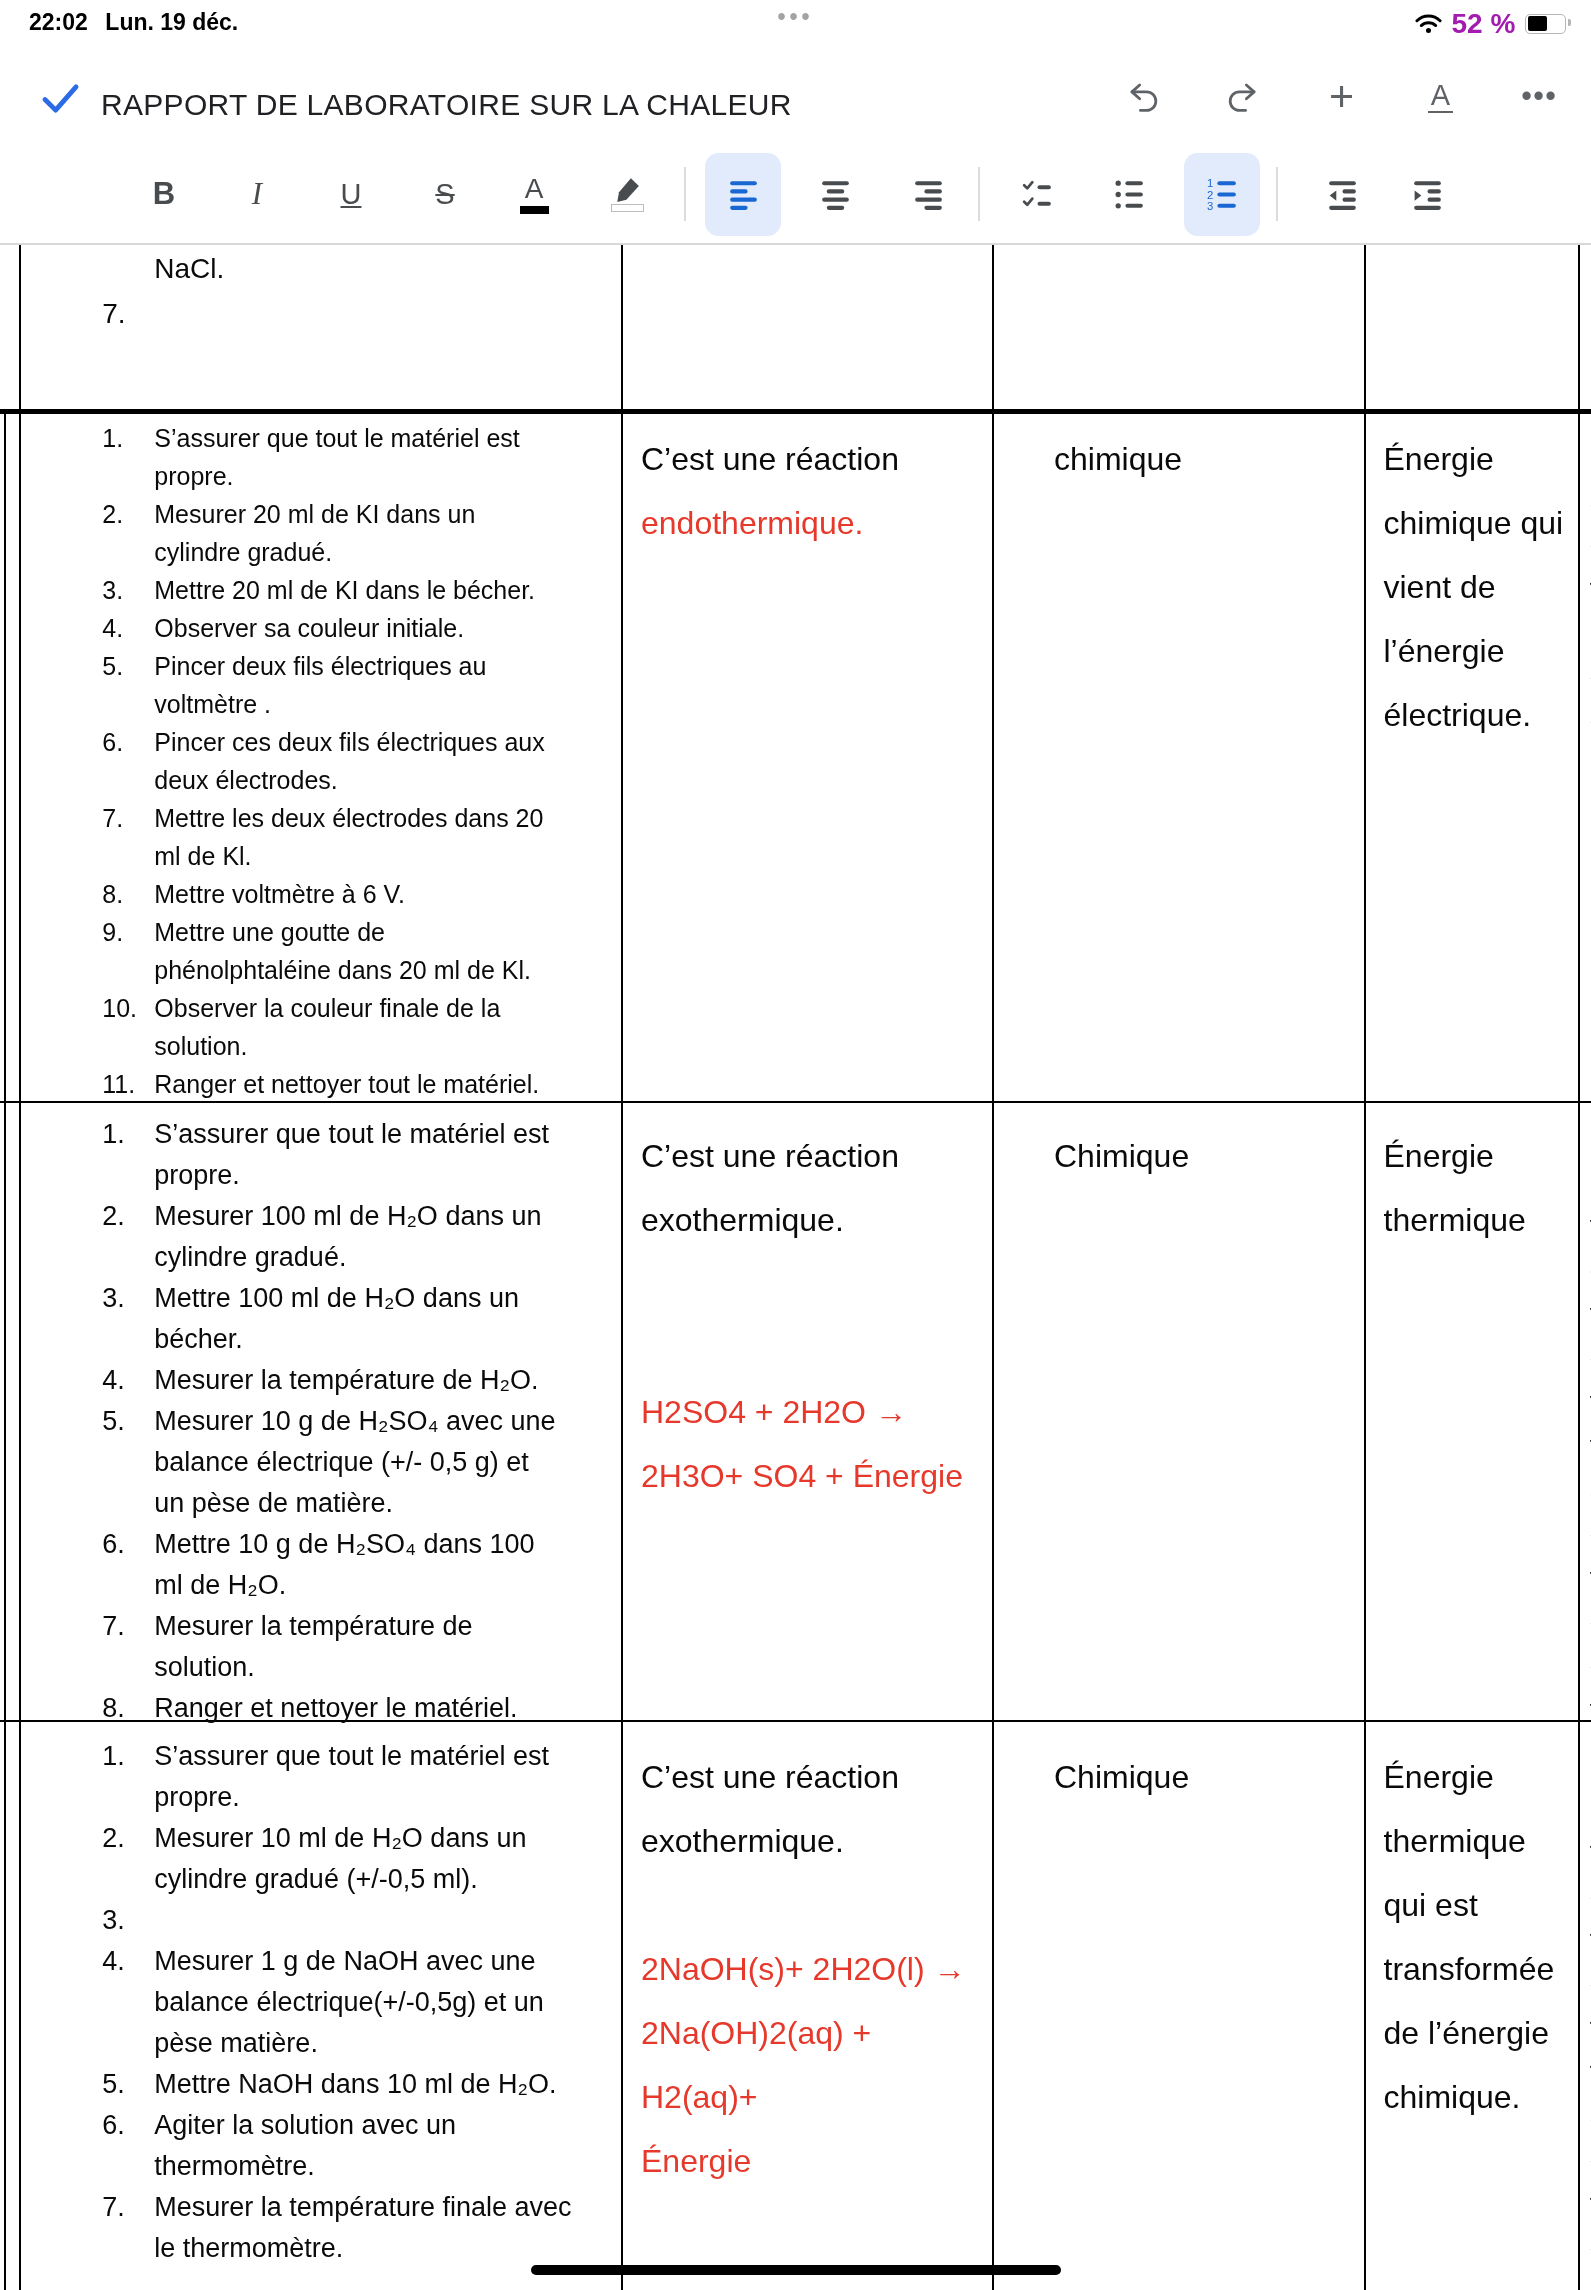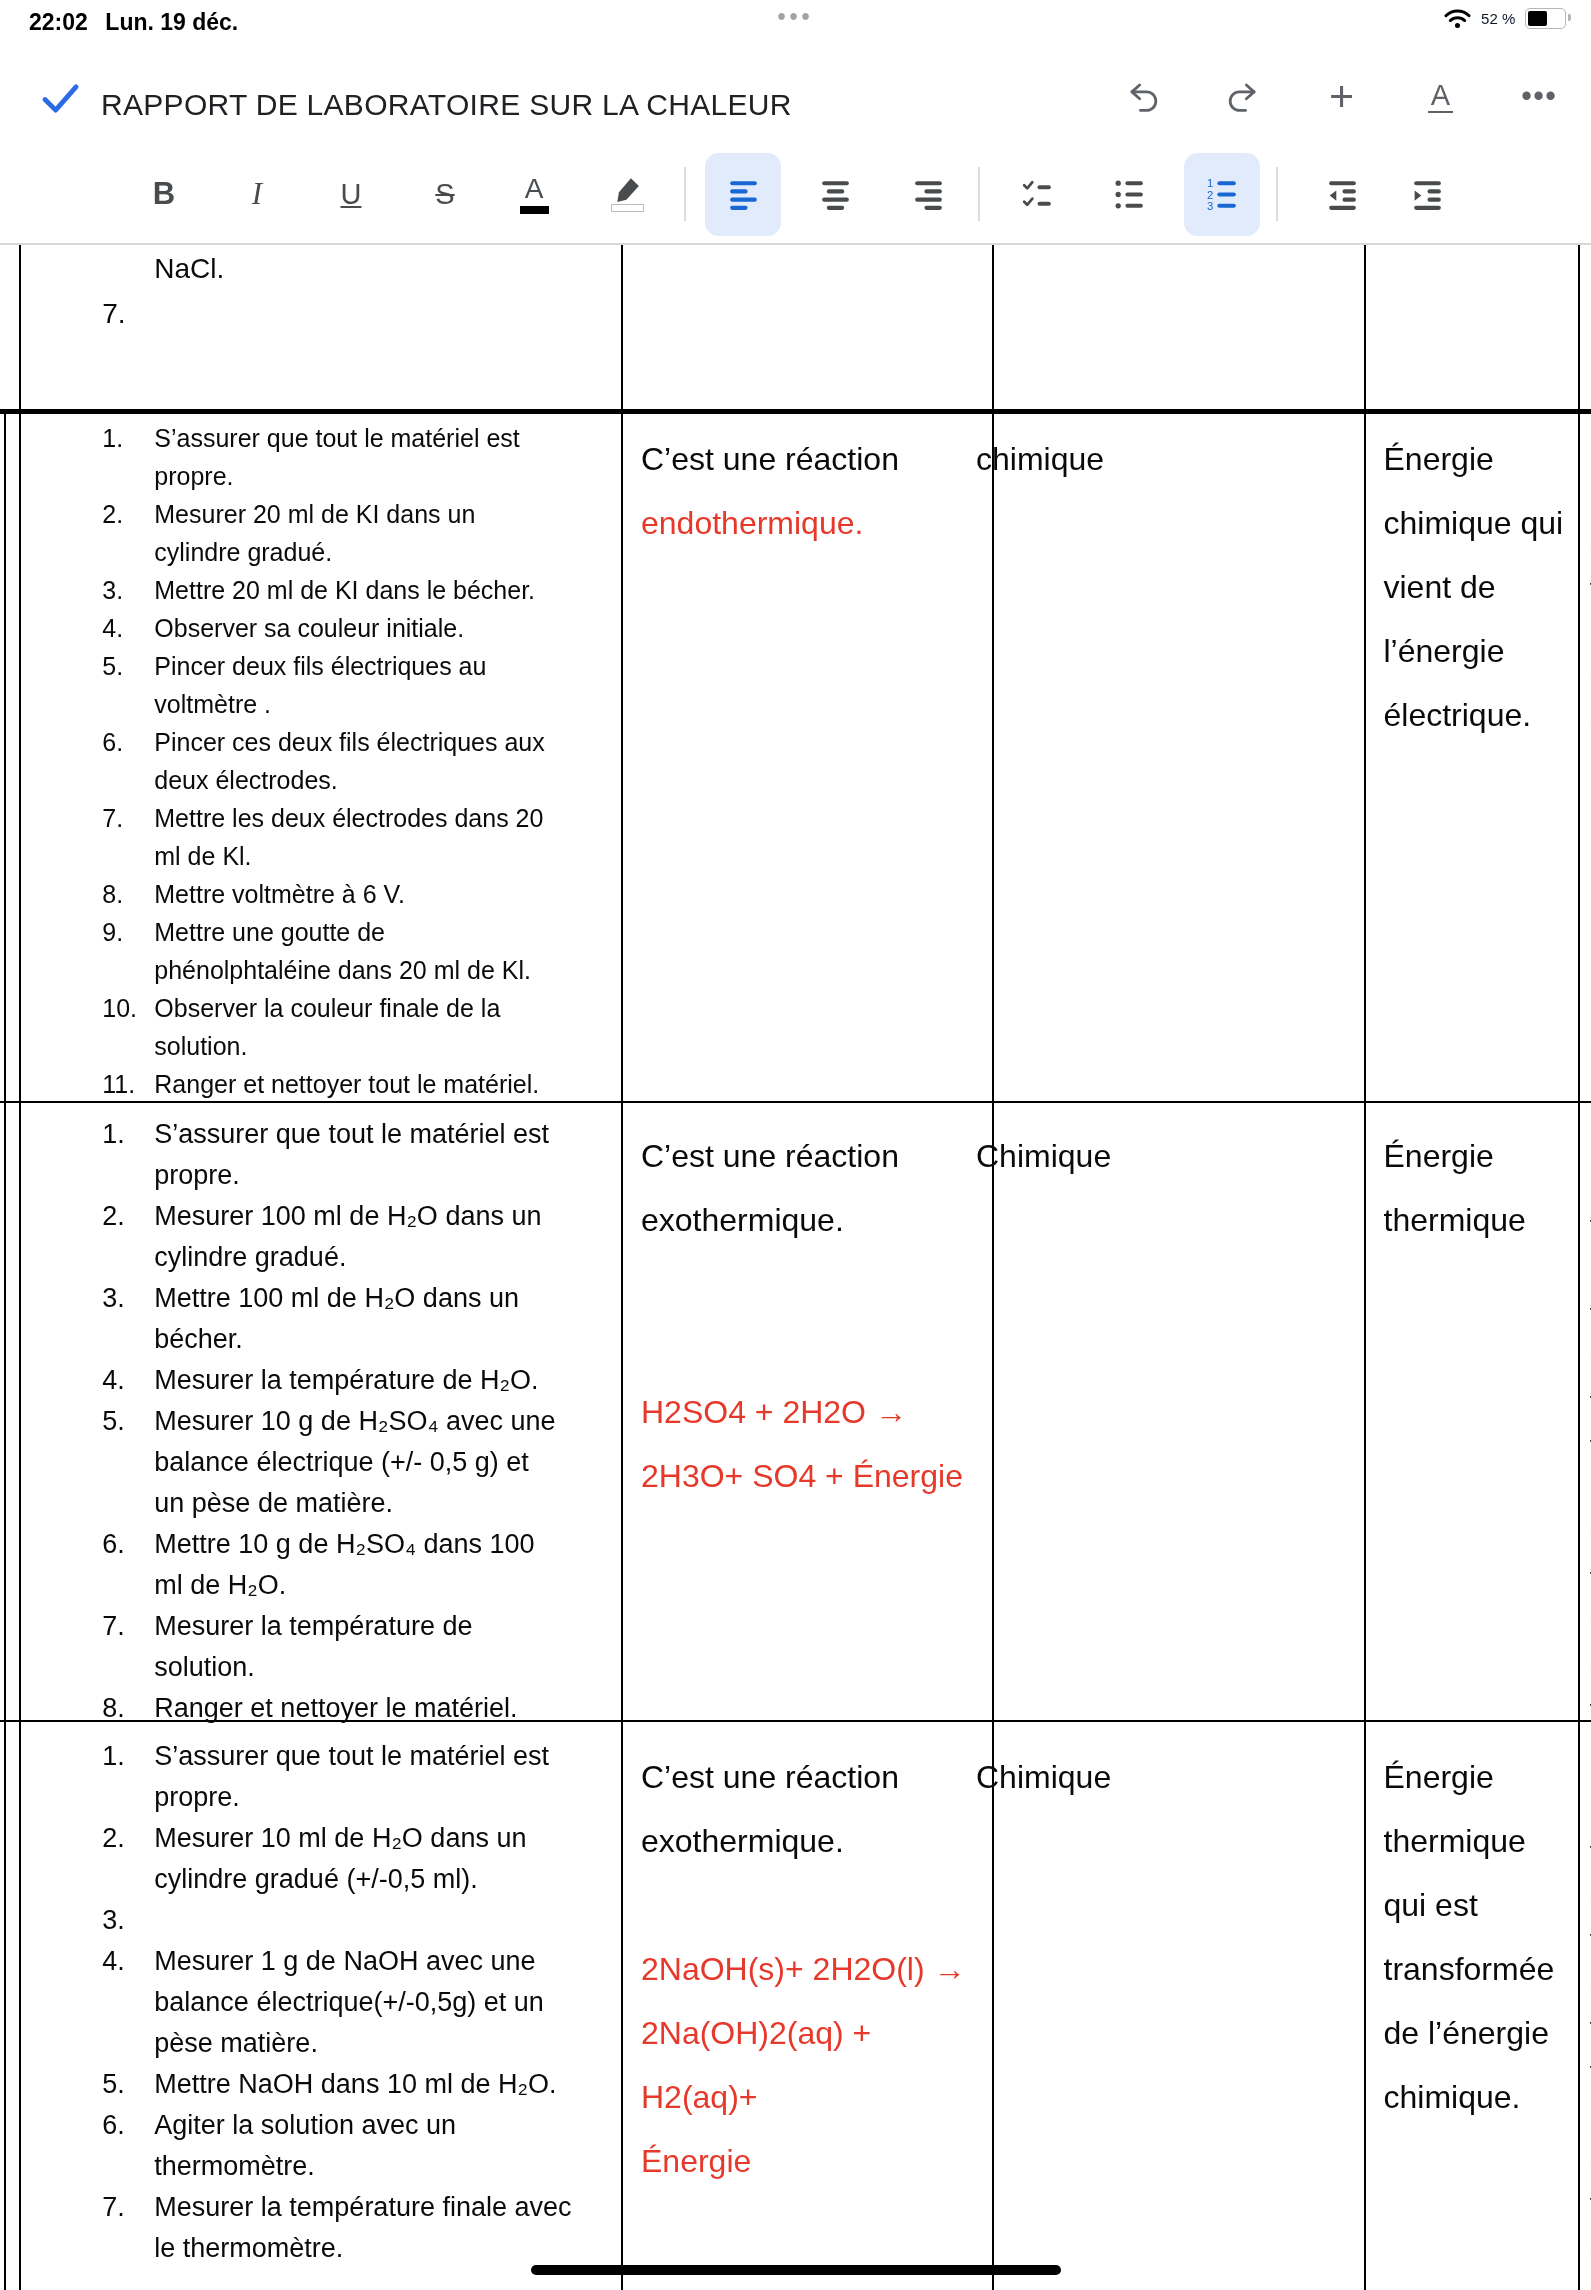--- a/index.html
+++ b/index.html
@@ -6,21 +6,21 @@
   #page{position:relative;width:1591px;height:2290px;background:#fff;overflow:hidden;
         font-family:"Liberation Sans","DejaVu Sans",sans-serif;color:#0a0a0a;}
 
   
   .statusbar{position:absolute;left:0;top:0;width:1591px;height:43px;}
   .sb-left{position:absolute;left:29px;top:8.7px;font-size:23px;font-weight:600;color:#000;}
   .sb-left span{margin-right:17.5px;}
   .sb-center{position:absolute;left:0;right:0;top:3.9px;text-align:center;color:#a2a2a7;
              font-size:23px;letter-spacing:3.9px;font-weight:700;}
   .sb-right{position:absolute;right:25px;top:7.8px;display:flex;align-items:center;gap:9.7px;}
-  .sb-right .pct{font-size:15px;font-weight:400;color:#0f172a;}
+  .sb-right .pct{font-size:28px;font-weight:700;color:#a21caf;}
   .battery{position:relative;width:39px;height:18.4px;border:1.9px solid #b5b5ba;border-radius:4.9px;}
   .battery .fill{position:absolute;left:1.9px;top:1.9px;bottom:1.9px;width:50%;background:#000;border-radius:1.9px;}
   .battery .nub{position:absolute;right:-5.8px;top:4.9px;width:2.9px;height:6.8px;background:#b5b5ba;
                 border-radius:0 1.9px 1.9px 0;}
 
   
   .titlebar{position:absolute;left:8px;top:43px;width:1591px;height:103px;}
   .check{position:absolute;left:33px;top:39px;}
   .doc-title{position:absolute;left:93px;top:45px;font-size:30px;color:#202124;letter-spacing:0.3px;
              white-space:nowrap;}
@@ -46,21 +46,21 @@
   .colorA .bar{width:29px;height:7.8px;background:#000;margin-top:2.9px;}
   .hl-bar{width:33px;height:7.8px;background:#fff;border:1.5px solid #bdbdbd;margin-top:1.9px;box-sizing:border-box;}
 
   
   .vline{position:absolute;width:1.9px;background:#000;}
   .hline{position:absolute;left:0;width:1591px;background:#000;}
   .hairline{position:absolute;left:0;top:243px;width:1591px;height:1.9px;background:#d8d8d8;}
   .cell{position:absolute;box-sizing:border-box;}
   .c1{left:21.3px;width:598px;padding-left:74px;padding-right:3.9px;}
   .c2{left:623px;width:367px;padding-left:18px;}
-  .c3{left:976px;width:407px;padding-left:0;}
+  .c3{left:1054px;width:407px;padding-left:0;}
   .c4{left:1366px;width:210px;padding-left:17.5px;}
   .c5{left:1580px;width:11.6px;overflow:hidden;}
   .c5 .txt{padding-left:9.7px;}
   .li{display:flex;align-items:flex-start;margin-left:7px;}
   .li .num{flex:0 0 52px;}
   .pre{white-space:pre-line;}
   .red{color:#e6392b;}
 
   
   .r0 .c1{font-size:28px;line-height:45px;}

